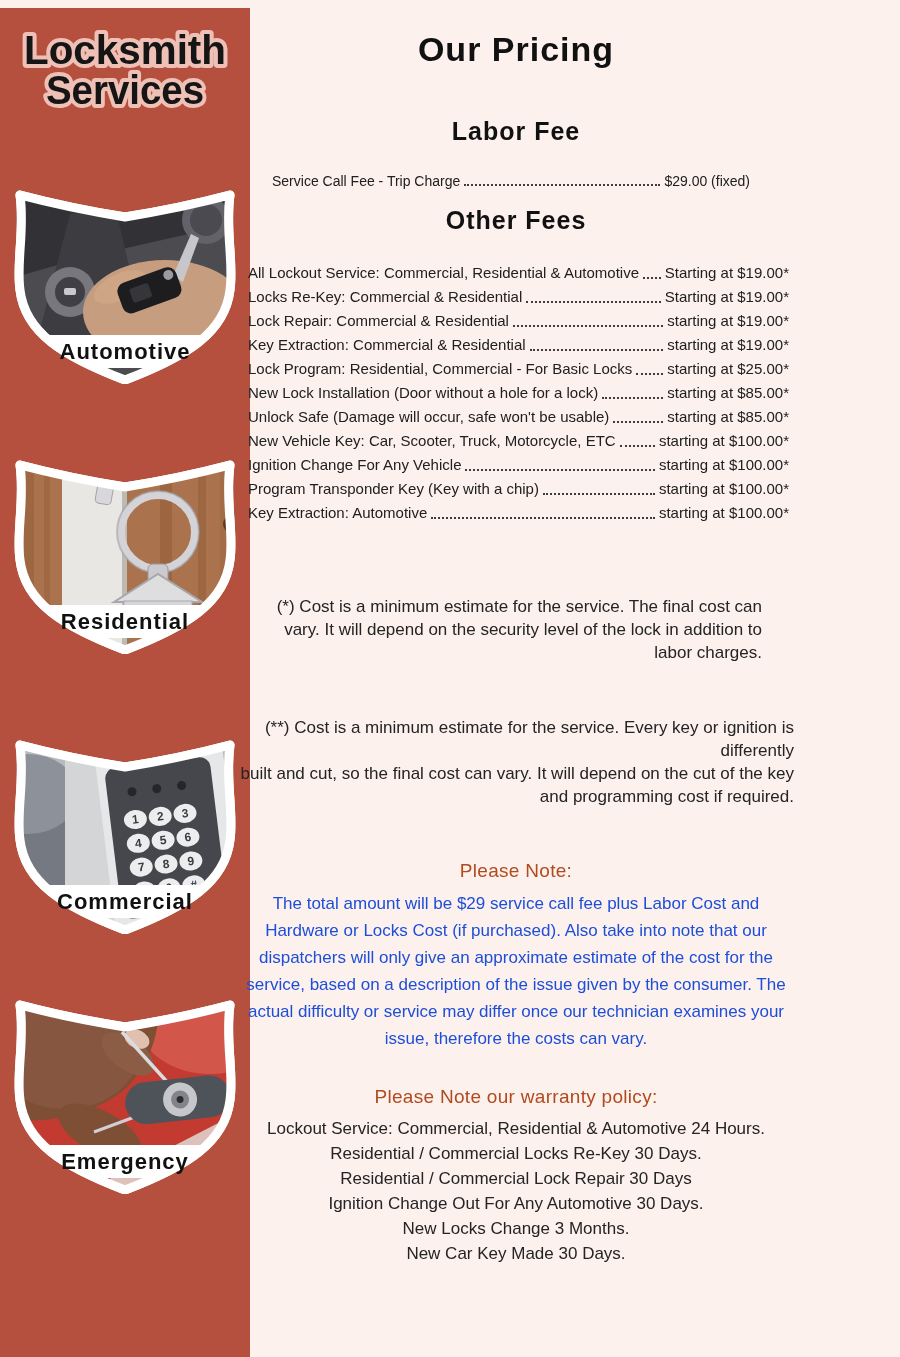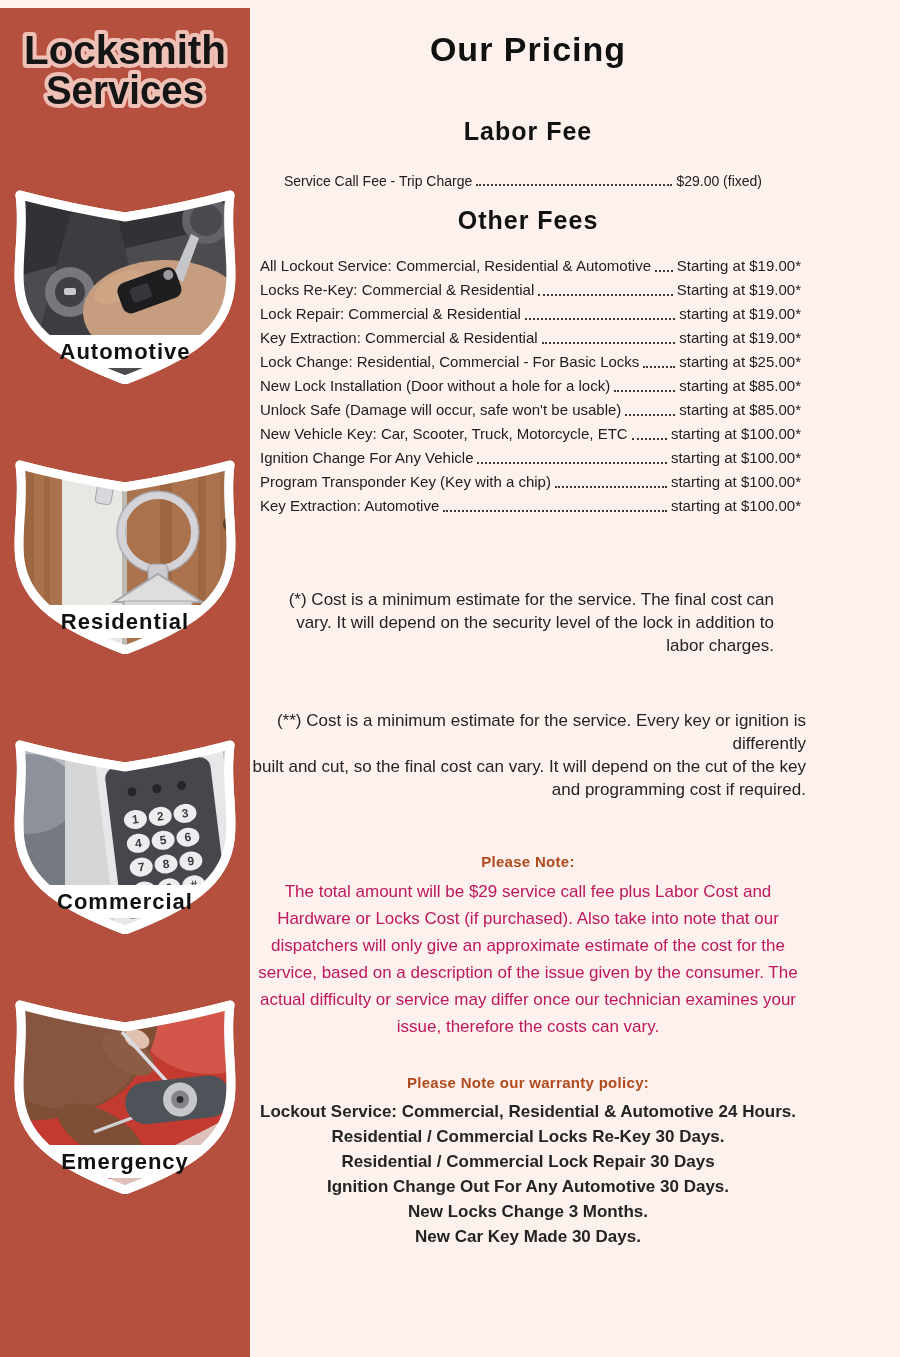--- a/index.html
+++ b/index.html
@@ -8,38 +8,38 @@
   
   .sidebar{position:absolute;left:0;top:8px;width:250px;height:100%;background:var(--sidebar-bg,#b6503e);}
   .logo{position:absolute;top:14px;left:5px;width:240px;height:95px;}
   .logo-line{font-size:40px;font-weight:bold;fill:#151515;stroke:var(--logo-outline,#eec0b6);
              stroke-width:8px;paint-order:stroke;stroke-linejoin:round;}
   .shield{position:absolute;left:10px;width:230px;height:200px;}
   .shield svg{display:block;width:230px;height:200px;}
   .shield-label-text{font-weight:bold;font-size:22px;fill:#111;letter-spacing:1px;}
   .kp-digit{font-size:12px;fill:#3a3a3e;font-weight:bold;}
   
-  .main{position:absolute;left:250px;top:0;width:556px;}
+  .main{position:absolute;left:238px;top:0;width:556px;}
   .title{margin:30px 0 0;text-align:center;font-size:34px;font-weight:bold;letter-spacing:1px;color:#111;}
   .fee-heading{margin:48px 0 0;text-align:center;font-size:25px;font-weight:bold;letter-spacing:1px;color:#111;}
   .fee-heading.other{margin-top:16px;}
   .basic-row{display:flex;align-items:flex-end;margin:26px 44px 0 34px;font-size:14px;line-height:18px;}
-  .fee-list{margin:17px 5px 0 10px;}
+  .fee-list{margin:24px 5px 0 10px;}
   .fee-row{display:flex;align-items:flex-end;font-size:15px;height:24px;line-height:21px;}
   .fee-label,.fee-price{white-space:nowrap;}
   .dots{flex:1;border-bottom:2px dotted #3c3c3c;margin:0 4px;transform:translateY(-4px);min-width:12px;}
   .note{text-align:right;font-size:17px;line-height:23px;white-space:pre-line;color:#242424;}
   .note1{max-width:492px;margin:72px auto 0;}
   .note2{max-width:560px;margin:52px auto 0;}
-  .sub-heading{margin:52px 0 0;text-align:center;font-size:15px;font-weight:bold;
+  .sub-heading{margin:52px 0 0;text-align:center;font-size:19px;font-weight:normal;
                color:var(--accent-heading,#b14a1d);letter-spacing:0.3px;}
   .sub-heading.warranty{margin-top:34px;}
-  .please-body{max-width:545px;margin:8px auto 0;text-align:center;font-size:17px;line-height:27px;color:#be185d;}
+  .please-body{max-width:545px;margin:8px auto 0;text-align:center;font-size:17px;line-height:27px;color:#1d4ed8;}
   .warranty-list{margin:8px 0 0;}
-  .warranty-line{text-align:center;font-size:17px;line-height:25px;color:#242424;font-weight:bold;}
+  .warranty-line{text-align:center;font-size:17px;line-height:25px;color:#242424;}
 </style>
 </head>
 <body>
 
 <div class="page">
 
   <aside class="sidebar">
 
     <svg class="logo" viewBox="0 0 240 95">
       <text class="logo-line" x="120" y="42" text-anchor="middle" textLength="202" lengthAdjust="spacingAndGlyphs">Locksmith</text>
@@ -225,21 +225,21 @@
         <span class="fee-label">Lock Repair: Commercial &amp; Residential</span>
         <span class="dots"></span>
         <span class="fee-price">starting at $19.00*</span>
       </div>
       <div class="fee-row">
         <span class="fee-label">Key Extraction: Commercial &amp; Residential</span>
         <span class="dots"></span>
         <span class="fee-price">starting at $19.00*</span>
       </div>
       <div class="fee-row">
-        <span class="fee-label">Lock Change: Residential, Commercial - For Basic Locks</span>
+        <span class="fee-label">Lock Program: Residential, Commercial - For Basic Locks</span>
         <span class="dots"></span>
         <span class="fee-price">starting at $25.00*</span>
       </div>
       <div class="fee-row">
         <span class="fee-label">New Lock Installation (Door without a hole for a lock)</span>
         <span class="dots"></span>
         <span class="fee-price">starting at $85.00*</span>
       </div>
       <div class="fee-row">
         <span class="fee-label">Unlock Safe (Damage will occur, safe won't be usable)</span>

